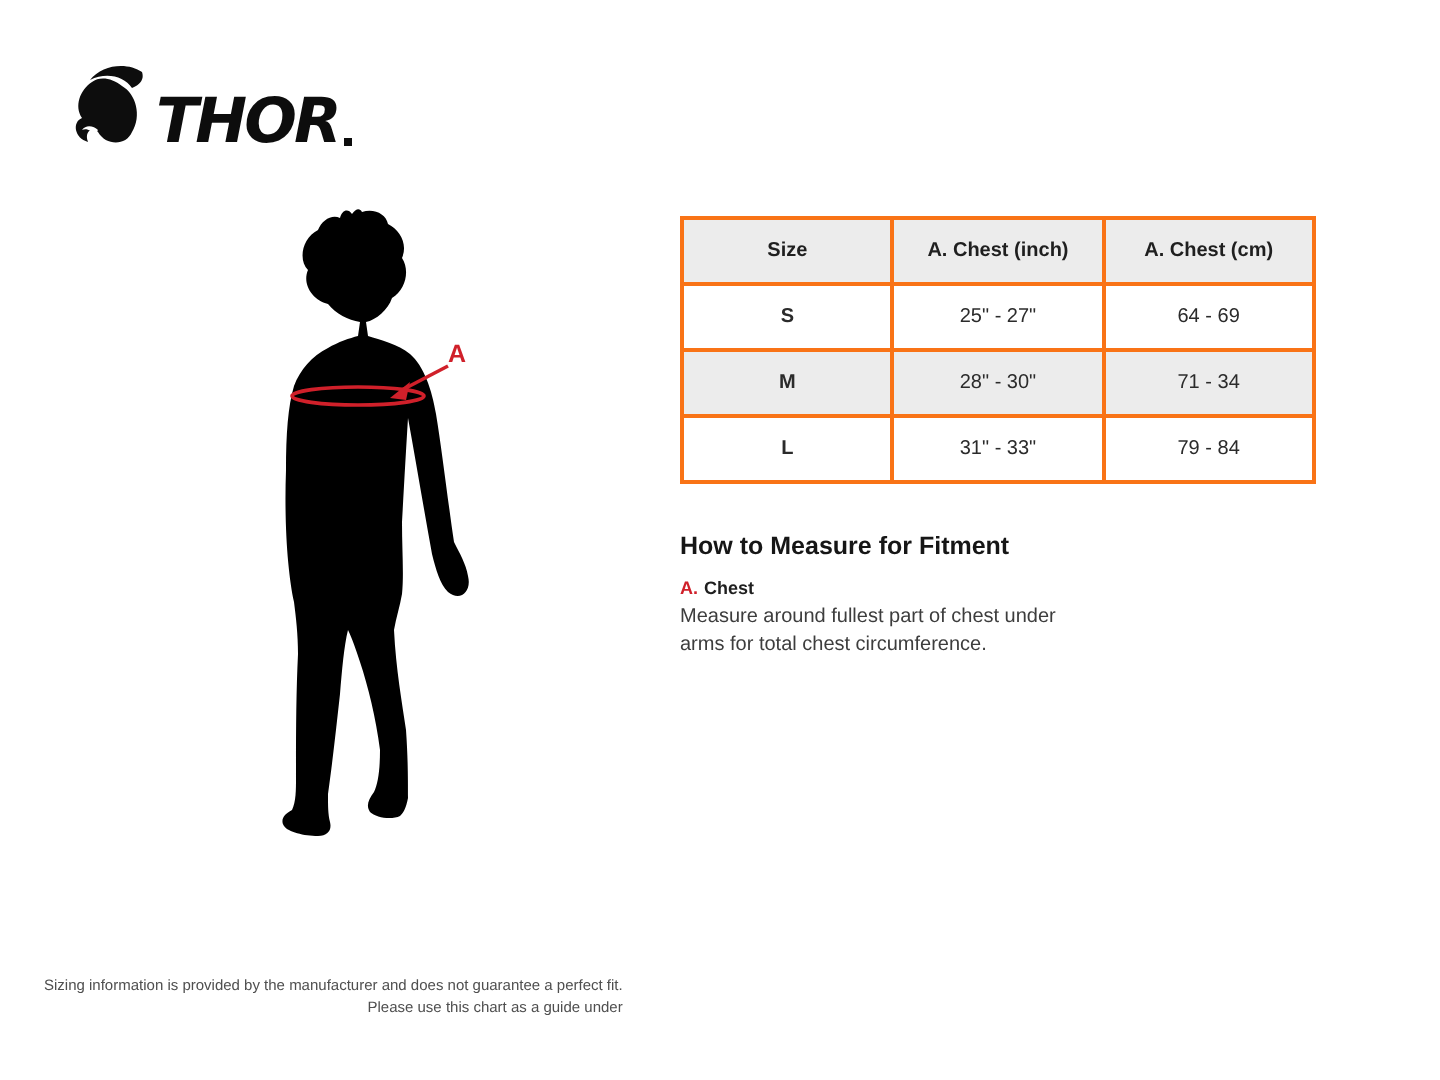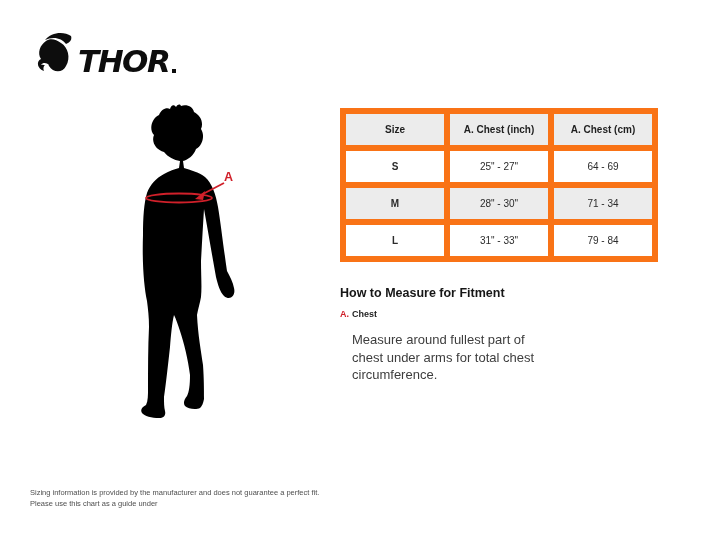--- a/index.html
+++ b/index.html
@@ -21,33 +21,33 @@
   .figure-area{position:absolute;left:138px;top:103px;width:160px;height:330px;}
   .measure-label{
     position:absolute;left:86px;top:67px;
     color:#d0202a;font-weight:bold;font-size:12.5px;font-family:"Liberation Sans",sans-serif;
   }
   
   .right-col{position:absolute;left:340px;top:108px;width:330px;}
   .chart-title{font-size:11.5px;font-weight:bold;color:#161616;margin:0 0 14px 0;}
   table.size-table{border-collapse:collapse;width:318px;table-layout:fixed;}
   table.size-table th,table.size-table td{
-    border:6px solid #f97316;height:31px;text-align:center;vertical-align:middle;
+    border:2px solid #f97316;height:31px;text-align:center;vertical-align:middle;
     font-size:10px;color:#2b2b2b;padding:0;
   }
   table.size-table th{background:#ececec;font-weight:bold;color:#1f1f1f;}
   tr.shade td{background:#ececec;}
   td.size-cell{font-weight:bold;color:#1f1f1f;}
   .measure-section{margin-top:24px;}
   .measure-title{font-size:12.5px;font-weight:bold;color:#161616;margin:0 0 9px 0;}
   .measure-item-head{font-size:9px;font-weight:bold;margin:0 0 3px 0;color:#1f1f1f;}
   .measure-key{color:#d0202a;margin-right:3px;}
-  .measure-desc{font-size:13px;color:#3d3d3d;width:195px;line-height:1.35;margin:12px;}
+  .measure-desc{font-size:10px;color:#3d3d3d;width:195px;line-height:1.35;margin:0;}
   
-  .footer{position:absolute;left:30px;top:488px;font-size:7.5px;color:#4f4f4f;line-height:1.45;}
+  .footer{position:absolute;left:22px;top:488px;font-size:7.5px;color:#4f4f4f;line-height:1.45;text-align:right;}
 </style>
 </head>
 <body>
 
 <div class="logo">
   <span>
     <svg class="logo-icon" width="44" height="46" viewBox="0 0 44 46" xmlns="http://www.w3.org/2000/svg">
       <path fill="#0d0d0d" d="M38,4 C31,-1 18,0 12,8 C20,4 29,6 33,12 C38,10 39,7 38,4 Z"></path>
       <path fill="#0d0d0d" d="M13,9 C7,13 4,21 8,27 C3,29 4,37 11,39 C9,34 13,31 16,34 C20,41 30,41 33,34 C38,26 35,15 28,11 C23,7 17,6 13,9 Z"></path>
       <path fill="#ffffff" d="M14,36 C13,33 10,32 8,33 C10,30 14,31 16,33 Z"></path>

